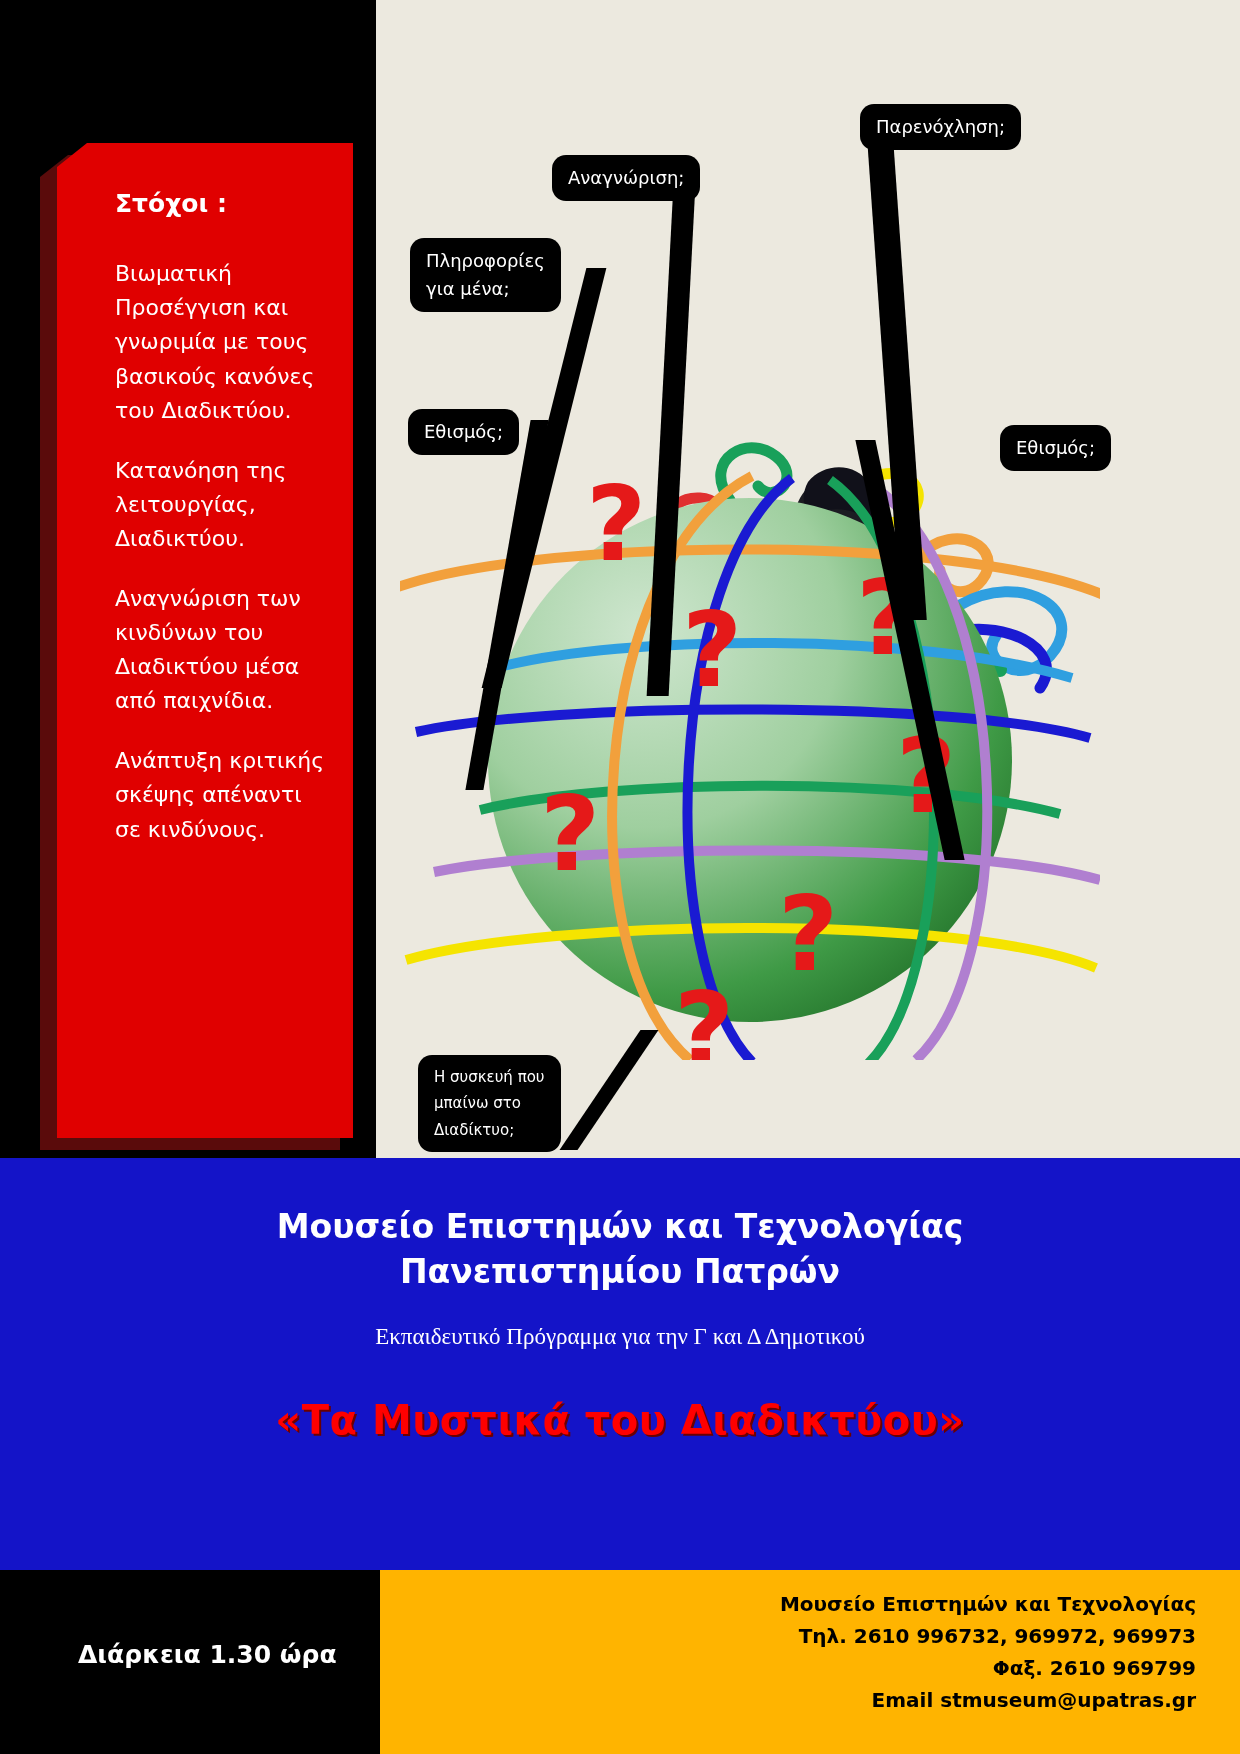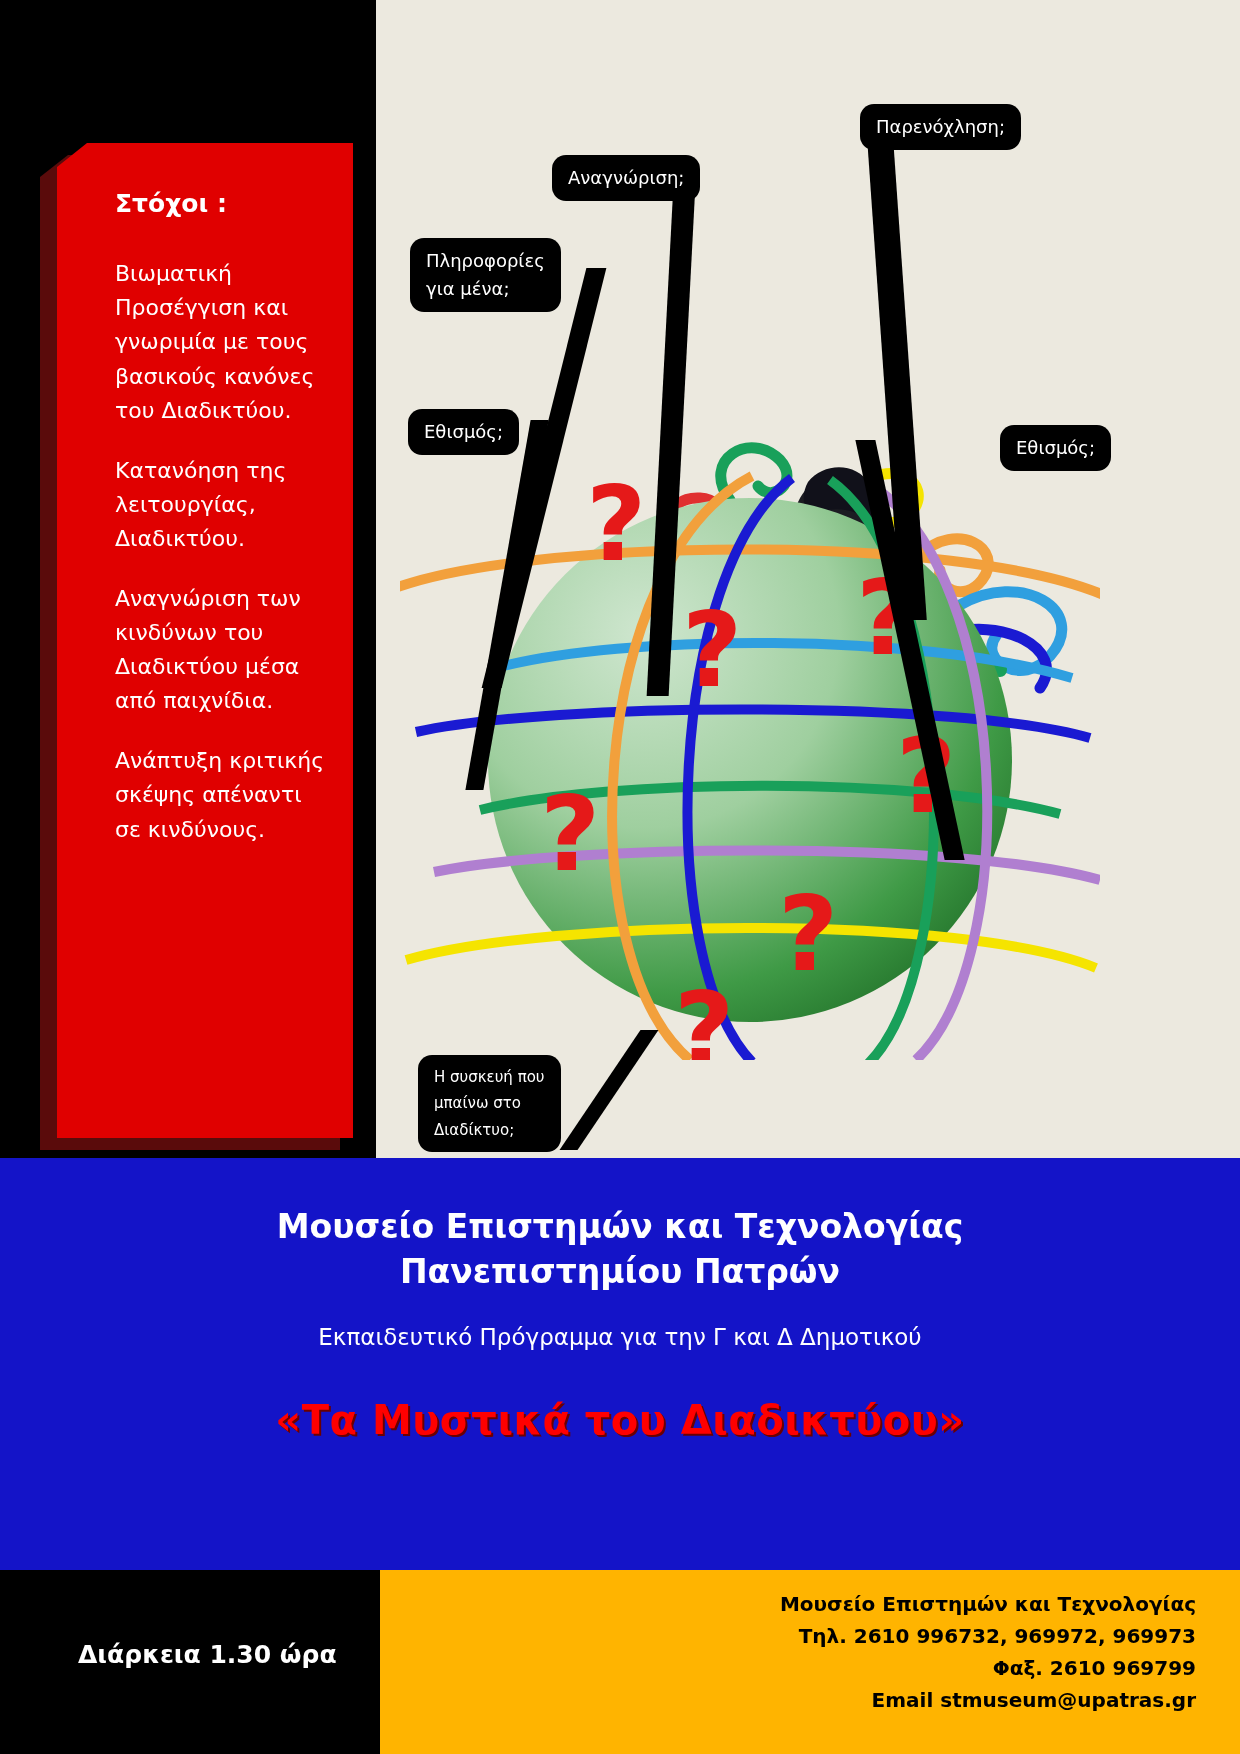--- a/index.html
+++ b/index.html
@@ -24,21 +24,21 @@
   .duration{position:absolute;left:78px;top:1640px;color:#ffffff;font-size:25px;font-weight:bold;}
 
   
   .bub{position:absolute;background:#000000;border-radius:14px;color:#ffffff;
        font-size:18px;line-height:1.55;padding:9px 16px;white-space:pre-line;z-index:6;}
   .tail{position:absolute;background:#000000;z-index:5;}
 
   
   .blue{position:absolute;left:0;top:1158px;width:1240px;height:412px;background:#1414c8;}
   .blue h1{margin:0;color:#ffffff;font-size:33px;font-weight:bold;line-height:1.25;text-align:center;}
-  .blue .sub{margin:0;color:#ffffff;font-size:23px;text-align:center;line-height:1.4;}
+  .blue .sub{margin:0;color:#ffffff;font-size:23px;text-align:center;line-height:1.4;font-family:Liberation Serif, serif;}
   .blue .prog{margin:6px;text-align:center;color:#ff0000;font-size:40px;font-weight:bold;
                letter-spacing:.5px;text-shadow:2px 2px 0 #6a0000;}
 
   
   .bot-black{position:absolute;left:0;top:1570px;width:380px;height:184px;background:#000000;}
   .yellow{position:absolute;left:380px;top:1570px;width:860px;height:184px;background:#ffb400;}
   .yellow p{margin:0;text-align:right;color:#000000;font-size:20px;font-weight:bold;line-height:1.6;
             padding-right:44px;}
   .yellow-pad{padding-top:18px;}
 </style>

